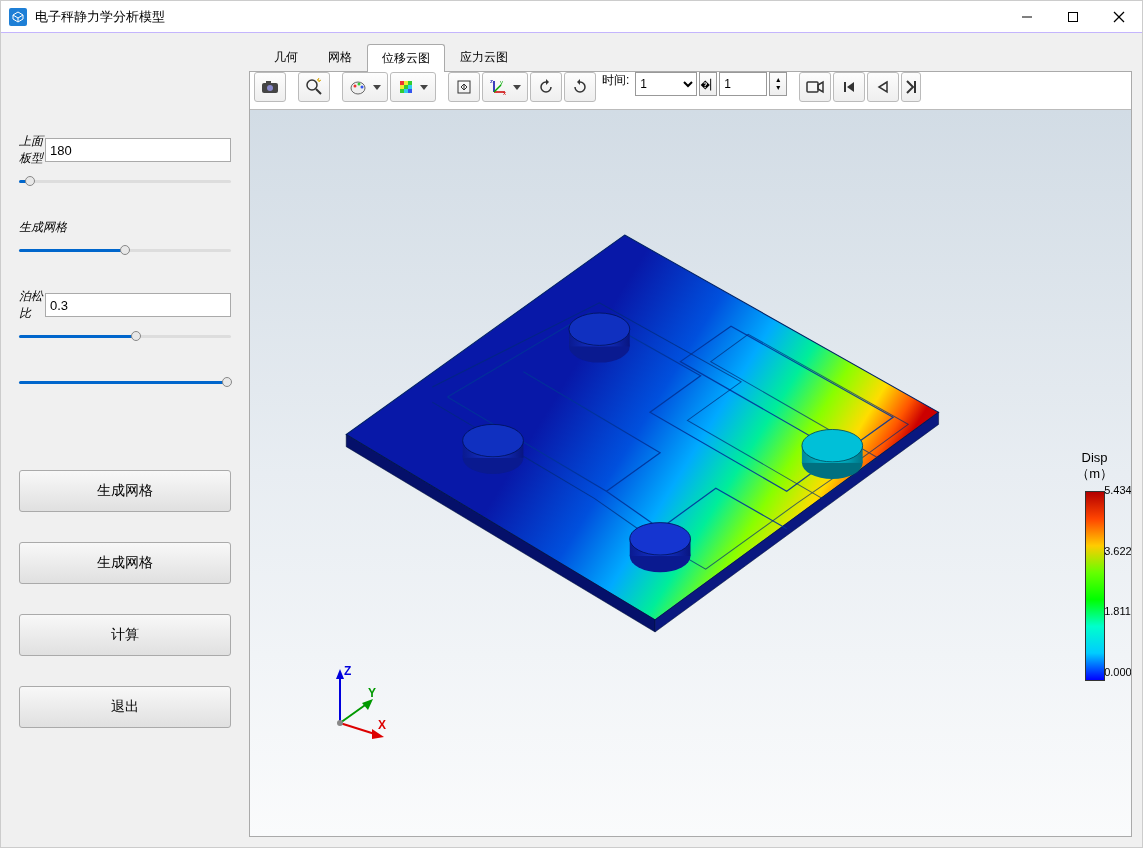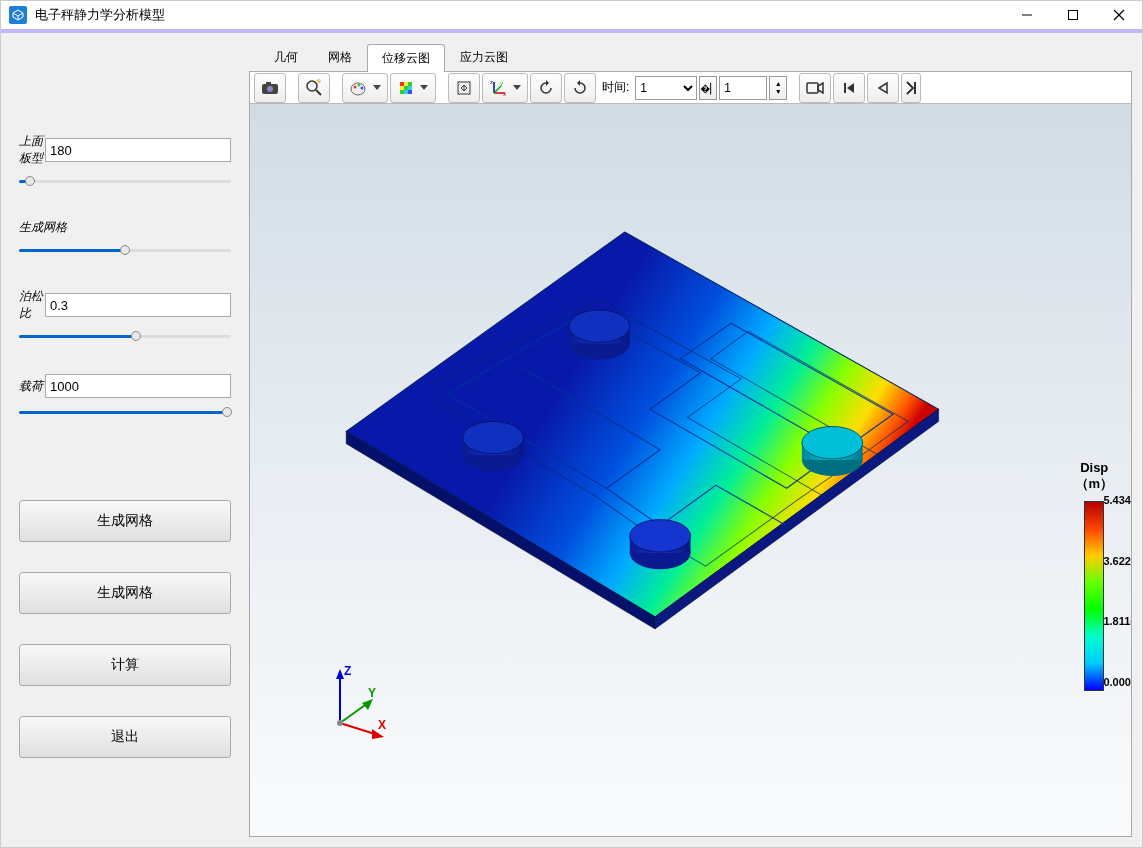--- a/index.html
+++ b/index.html
@@ -17,21 +17,21 @@
       border: 1px solid #ccc;
       display: flex;
       flex-direction: column;
     }
     .titlebar {
       height: 32px;
       display: flex;
       align-items: center;
       padding: 0 0 0 8px;
       background: #fff;
-      border-bottom: 4px solid #c4b5fd;
+      border-bottom: 1px solid #c4b5fd;
     }
     .titlebar .app-icon {
       width: 18px; height: 18px;
       background: #1e7fd6;
       margin-right: 8px;
       display: flex;
       align-items: center;
       justify-content: center;
       border-radius: 2px;
     }
@@ -140,23 +140,22 @@
       top: 1px;
     }
     .viewport-container {
       flex: 1;
       background: #fff;
       border: 1px solid #aaa;
       display: flex;
       flex-direction: column;
     }
     .toolbar {
-      height: 32px;
-      display: flex;
-      align-items: center;
+      height: 38px;
+      display: flex;
       padding: 0 4px;
       border-bottom: 1px solid #bbb;
       gap: 2px;
     }
     .tool-btn {
       width: 32px; height: 30px;
       display: flex; align-items: center; justify-content: center;
       border: 1px solid #bbb;
       background: linear-gradient(#fdfdfd, #eee);
       border-radius: 3px;
@@ -184,24 +183,23 @@
       background: linear-gradient(#d2dce5 0%, #e8edf2 50%, #fafbfc 100%);
       overflow: hidden;
     }
     .viewport svg.model {
       position: absolute;
       top: 0; left: 0;
       width: 100%; height: 100%;
     }
     .legend {
       position: absolute;
-      right: 18px; top: 356px;
+      right: 18px; top: 340px;
       text-align: center;
       font-size: 13px;
-      font-weight: bold;
     }
     .legend .bar {
       width: 20px; height: 190px;
       margin: 8px auto 0;
       background: linear-gradient(to bottom, #b30000, #ff4500, #ffcc00, #66ff00, #00ff00, #00ffcc, #00ccff, #0000ff);
       border: 1px solid #333;
     }
     .legend .ticks {
       position: absolute;
       left: 28px; top: 34px;
@@ -287,24 +285,20 @@
           <input type="text" value="0.3" style="">
         </div>
         <div class="slider-wrap">
             <div class="slider">
               <div class="track"></div>
               <div class="fill" style="width:55%"></div>
               <div class="thumb" style="left:55%"></div>
             </div>
           </div>
 
-        <div class="param-row">
-          <label>载荷</label>
-          <input type="text" value="1000" style="">
-        </div>
         <div class="slider-wrap">
             <div class="slider">
               <div class="track"></div>
               <div class="fill" style="width:98%"></div>
               <div class="thumb" style="left:98%"></div>
             </div>
           </div>
       </div>
 
       <div class="btn-group">

